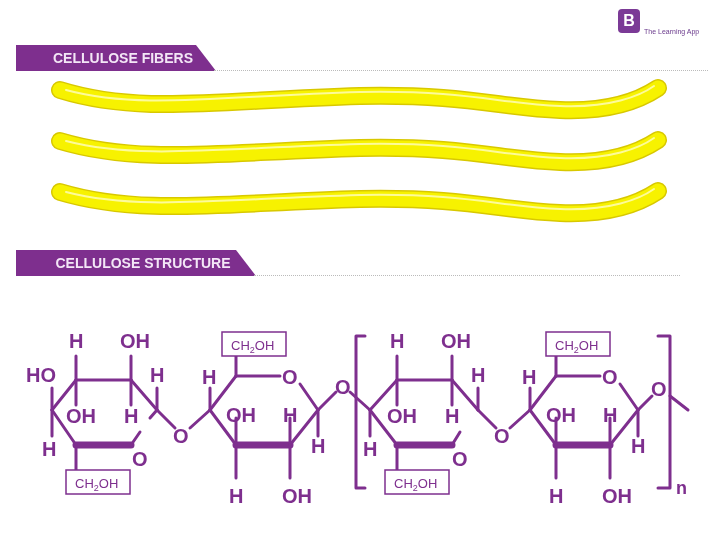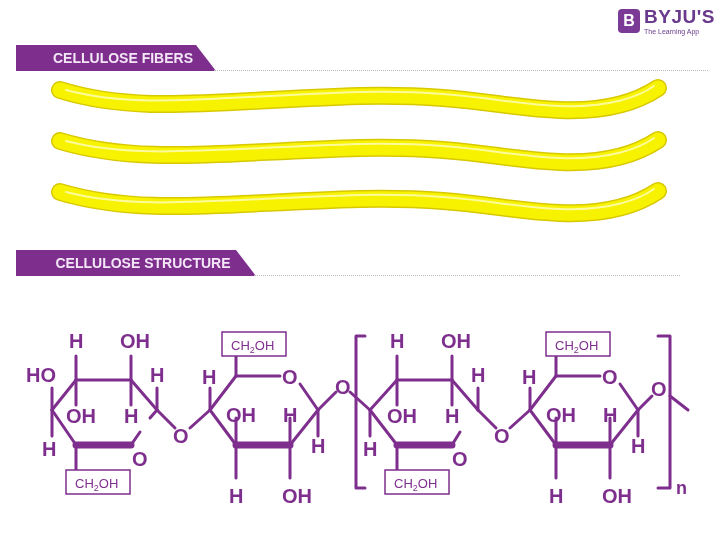--- a/index.html
+++ b/index.html
@@ -12,21 +12,20 @@
   .dots { position: absolute; height: 0; border-top: 1px dotted #bbbbbb; }
   svg { position: absolute; left: 0; top: 0; }
   .chem text { font-family: "Liberation Sans", sans-serif; font-weight: bold; fill: #7e2f8e; }
   .chem .box text { font-weight: normal; font-size: 13px; }
 </style>
 </head>
 <body>
 
 <div class="logo">
   <div class="logo-box">B</div>
-  <div class="logo-text">BYJU'S</div>
   <div class="logo-sub">The Learning App</div>
 </div>
 
 <div class="banner" style="top:45px; width:200px;">CELLULOSE FIBERS</div>
 <div class="dots" style="left:214px; top:70px; width:494px;"></div>
 
 <div class="banner" style="top:250px; width:240px;">CELLULOSE STRUCTURE</div>
 <div class="dots" style="left:254px; top:275px; width:426px;"></div>
 
 <svg width="720" height="536">

